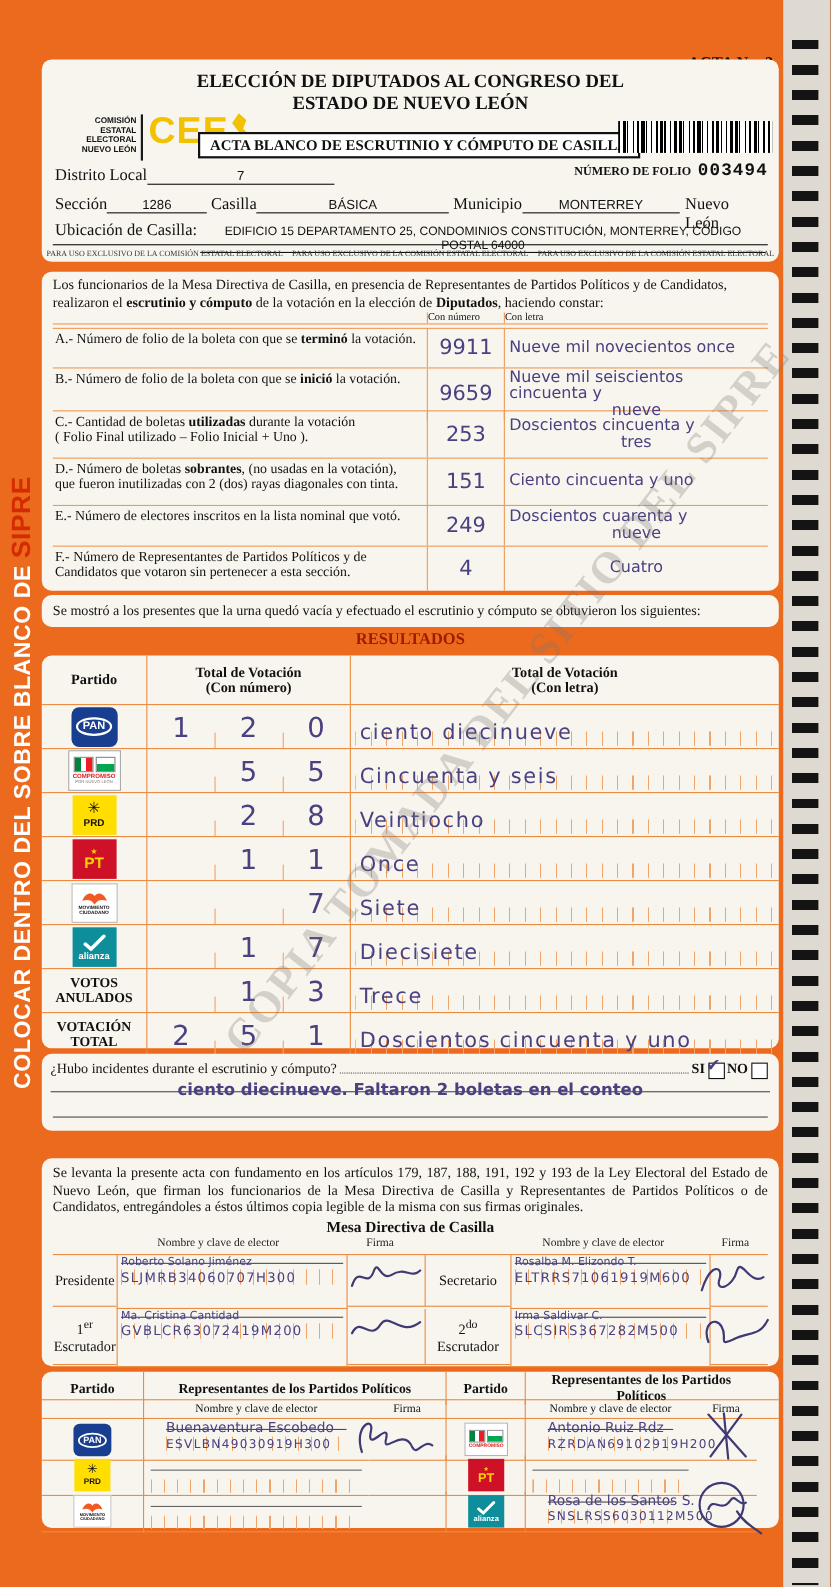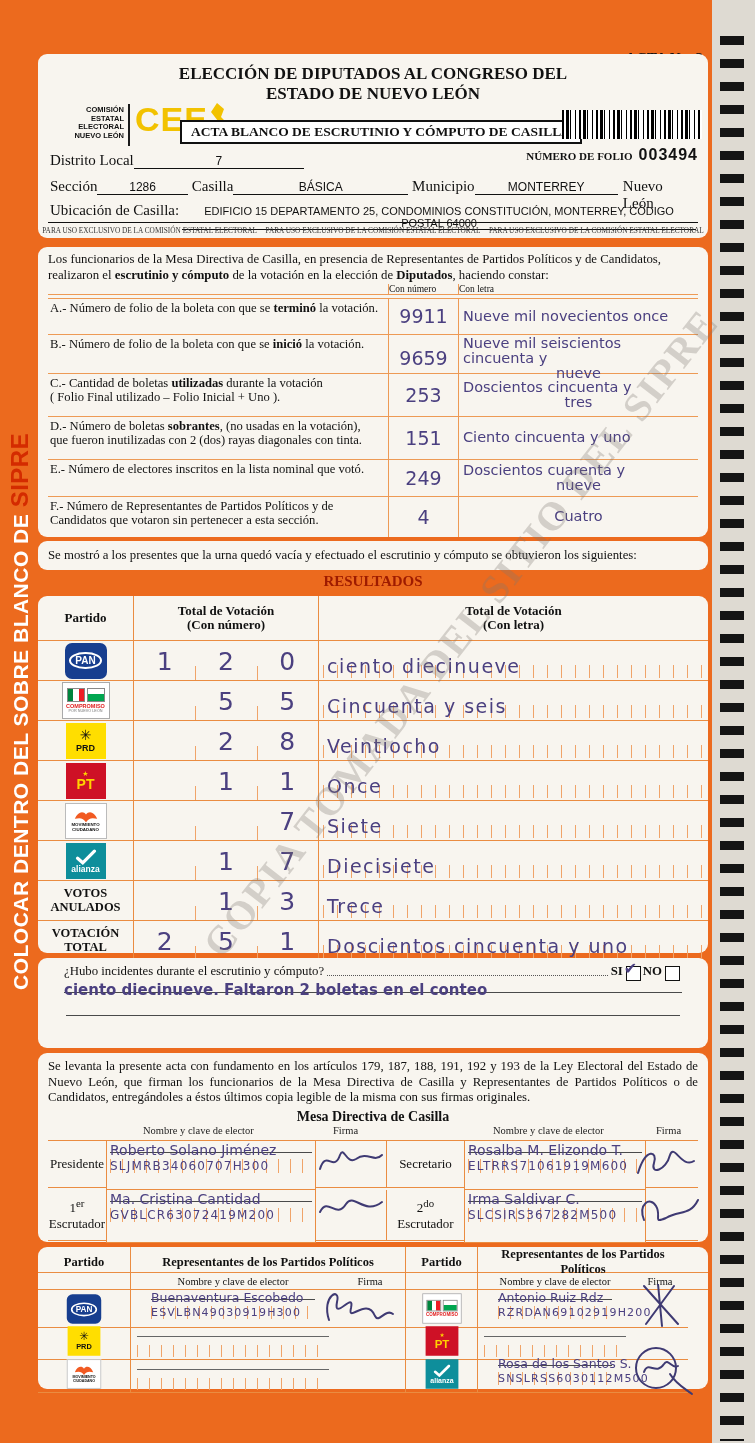--- a/index.html
+++ b/index.html
@@ -33,21 +33,21 @@
       font-weight:bold;font-size:7.5px;line-height:8.5px;}
   #org-bar{left:90px;top:50px;width:2px;height:42px;background:#1a1a1a;}
   #cee-txt{left:97px;top:48px;font-family:"Liberation Sans",sans-serif;font-weight:bold;
       font-size:34px;line-height:34px;color:#F2C200;letter-spacing:1px;}
   #cee-shape{left:168px;top:48px;}
   #subtitle-box{left:142px;top:66px;border:2px solid #111;padding:2px 9px;font-size:13.5px;
       font-weight:bold;background:#fff;}
   #barcode{right:6px;top:56px;width:140px;height:29px;background:
     repeating-linear-gradient(90deg,#000 0 2px,#fff 2px 4px,#000 4px 7px,#fff 7px 8px,#000 8px 9px,#fff 9px 13px,#000 13px 14px,#fff 14px 17px);}
   #folio{right:10px;top:92px;font-size:11px;font-weight:bold;}
-  #folio .val{font-family:Liberation Sans, sans-serif;font-size:16px;letter-spacing:1px;margin-left:6px;}
+  #folio .val{font-family:Liberation Mono, monospace;font-size:16px;letter-spacing:1px;margin-left:6px;}
   .fldrow{position:absolute;left:12px;display:flex;align-items:baseline;font-size:15px;}
   .fval{font-family:"Liberation Sans",sans-serif;font-size:12px;text-align:center;
         border-bottom:1.3px solid #111;}
   #hr1{left:10px;right:10px;top:168px;border-top:1.4px solid #111;}
   #uso{left:0;right:0;top:172px;display:flex;justify-content:space-around;font-size:7.3px;color:#333;}
   
   #p2{top:247px;height:290px;padding:5px 10px;box-sizing:border-box;}
   #intro{font-size:12.8px;line-height:1.24;}
   #af{margin-top:3px;border-top:1px solid #ED9A55;}
   .afrow{display:grid;grid-template-columns:340px 70px 240px;border-bottom:1px solid #ED9A55;}
@@ -99,21 +99,21 @@
   .lg-prd .t{font-family:"Liberation Sans",sans-serif;font-weight:bold;font-size:9px;color:#111;}
   .lg-pt{width:40px;height:36px;background:#CE1126;}
   .lg-pt .st{color:#FFD200;font-size:7px;line-height:6px;}
   .lg-pt .t{color:#FFD200;font-family:"Liberation Sans",sans-serif;font-weight:bold;font-size:14px;line-height:14px;}
   .lg-mc{width:42px;height:36px;background:#fff;border:1px solid #bbb;}
   .lg-mc .t{font-family:"Liberation Sans",sans-serif;font-weight:bold;font-size:4.4px;color:#111;line-height:4.8px;text-align:center;}
   .lg-al{width:40px;height:36px;background:#0E8E9B;}
   .lg-al .t{color:#fff;font-family:"Liberation Sans",sans-serif;font-weight:bold;font-size:8.5px;line-height:8px;}
   .sm{transform:scale(.82);}
   
-  #p5{top:958px;height:90px;padding:6px 26px;box-sizing:border-box;font-size:12.8px;}
+  #p5{top:958px;height:70px;padding:6px 8px;box-sizing:border-box;font-size:12.8px;text-align:center;}
   #inc1{display:flex;align-items:flex-end;}
   #inc1 .leader{flex:1;border-bottom:1.4px dotted #555;margin:0 3px 3px 3px;}
   .chkbox{display:inline-block;width:13px;height:13px;border:1.3px solid #111;margin:0 2px -2px 3px;position:relative;background:#fff;}
   .chkbox .mark{position:absolute;left:-3px;top:-8px;font-size:16px;color:#4b4080;font-family:"DejaVu Sans",sans-serif;}
   #inc2{display:flex;align-items:baseline;margin-top:6px;}
   #inc2 .pr{white-space:nowrap;}
   #inc2 .hw{flex:1;margin-left:4px;font-size:15px;font-weight:bold;}
   #inc3{margin-top:2px;font-size:15px;font-weight:bold;}
   #inc4{height:16px;border-bottom:1.3px solid #4a4a4a;margin:0 2px;}
   
@@ -122,21 +122,21 @@
   #mesa-title{text-align:center;font-weight:bold;font-size:14px;margin-top:3px;}
   #mesa-sub{position:relative;height:15px;font-size:10.5px;color:#222;}
   #mesa-sub span{position:absolute;}
   #mesa{display:grid;grid-template-columns:58px 210px 70px 78px 182px 52px;border-top:1px solid #EA8C41;}
   .mcell{border-bottom:1px solid #EA8C41;position:relative;}
   .mrole{display:flex;align-items:center;justify-content:center;font-size:13px;text-align:center;}
   .mname{border-left:1px solid #EA8C41;border-right:1px solid #EA8C41;padding:1px 3px;}
   .mfirma{position:relative;overflow:visible;}
   .mrole2{border-left:1px solid #EA8C41;display:flex;align-items:center;justify-content:center;font-size:13px;text-align:center;}
   .r1{height:46px;} .r2{height:50px;}
-  .nm{font-size:14px;white-space:nowrap;display:block;}
+  .nm{font-size:10px;white-space:nowrap;display:block;}
   .cl{font-size:12px;letter-spacing:1.2px;white-space:nowrap;display:block;margin-top:1px;}
   .sig{position:absolute;left:0;top:2px;}
   .sig path, .sig circle{stroke:#3f3a73;stroke-width:2;fill:none;stroke-linecap:round;}
   
   #p7{top:1247px;height:142px;}
   #rep-hdr{display:grid;grid-template-columns:92px 205px 70px 72px 155px 56px;height:25px;
      border-bottom:1px solid #EA8C41;font-weight:bold;font-size:12.5px;}
   #rep-hdr div{display:flex;align-items:center;justify-content:center;text-align:center;}
   #rep-hdr .bl{border-left:1px solid #EA8C41;}
   #rep-sub{display:grid;grid-template-columns:92px 205px 70px 72px 155px 56px;height:16px;

